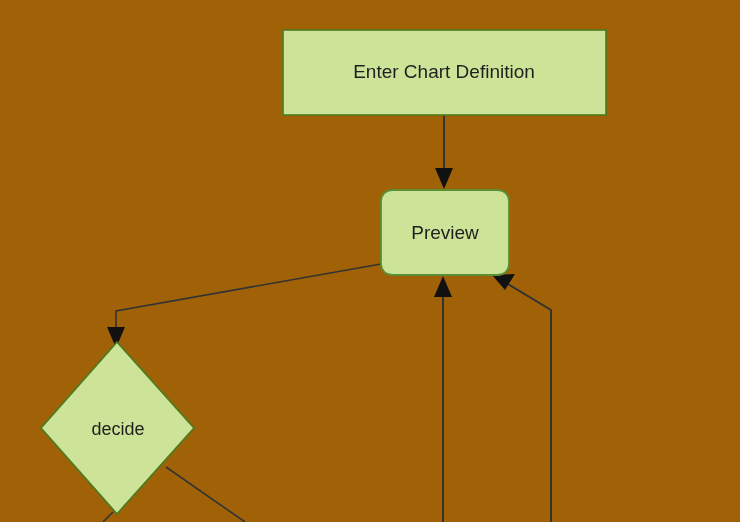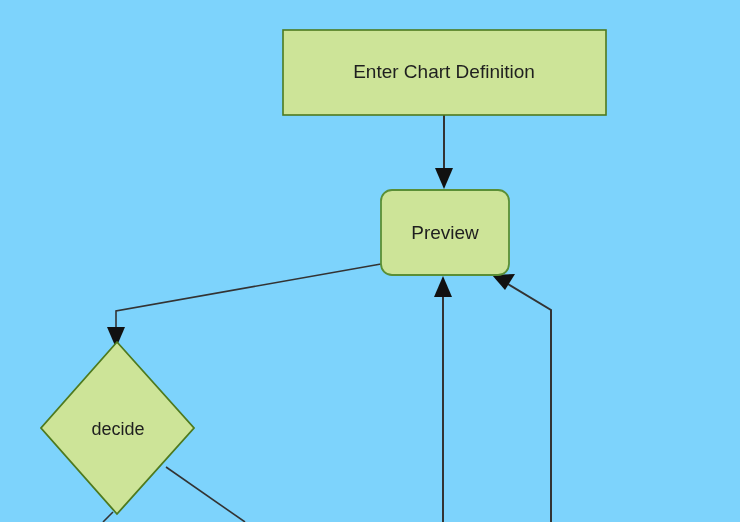--- a/index.html
+++ b/index.html
@@ -8,21 +8,21 @@
     padding: 0;
     background: #ffffff;
   }
   body {
     font-family: "Liberation Sans", sans-serif;
   }
   #canvas-root {
     position: relative;
     width: 740px;
     height: 522px;
-    background: #7dd3fc;
+    background: #a16207;
     overflow: hidden;
   }
   #flow-svg {
     position: absolute;
     top: 0;
     left: 0;
     width: 740px;
     height: 522px;
     display: block;
   }

